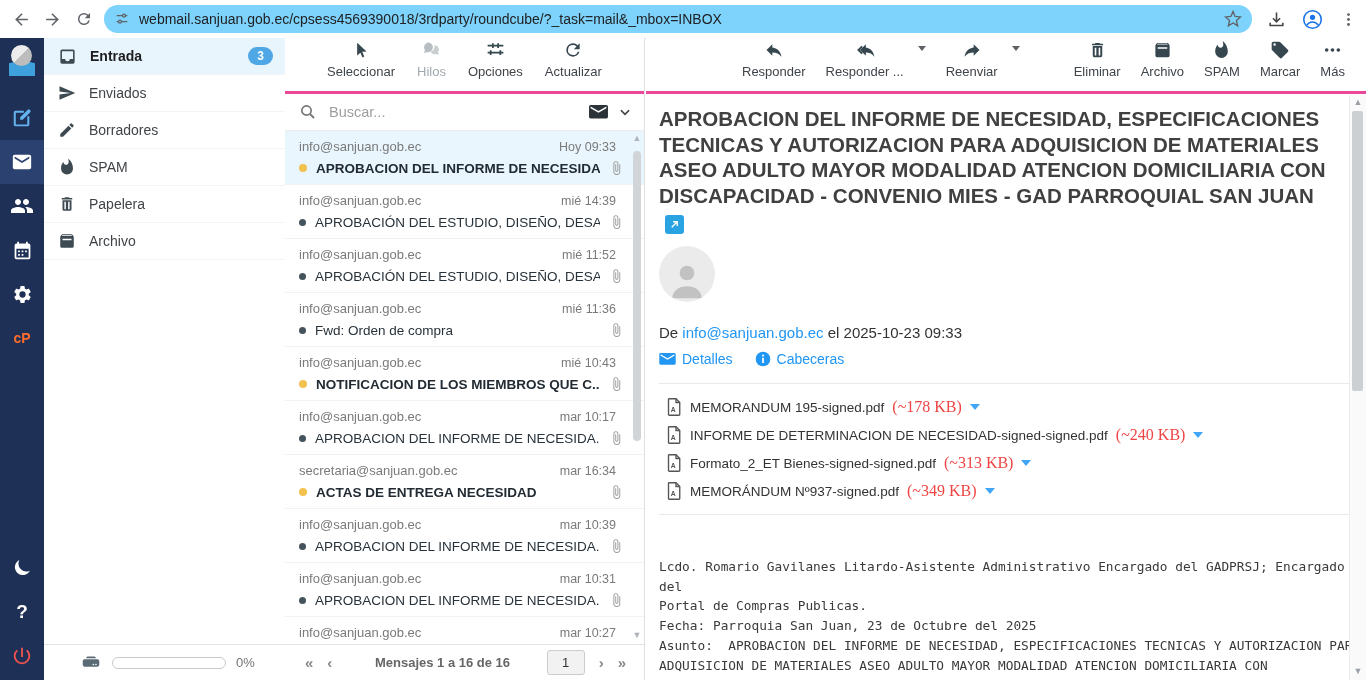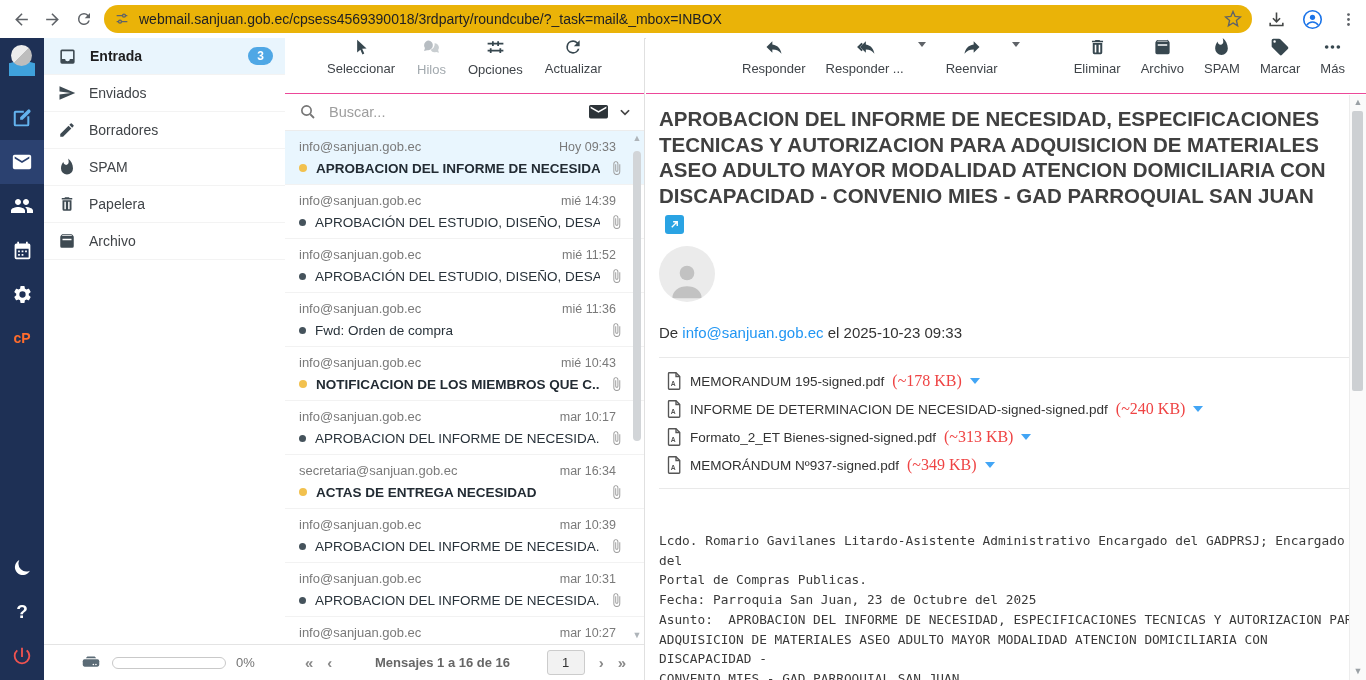--- a/index.html
+++ b/index.html
@@ -3,21 +3,21 @@
 <meta charset="utf-8">
 <style>
   html,body{margin:0;padding:0;width:1366px;height:680px;overflow:hidden;background:#fff;
     font-family:"Liberation Sans",sans-serif;-webkit-font-smoothing:antialiased;}
   svg{display:block;}
 
   
   #chrome{position:absolute;left:0;top:0;width:1366px;height:38px;background:#fff;
     border-bottom:1px solid #dfe1e5;display:flex;align-items:center;}
   .chrome-btn{width:34px;height:34px;display:flex;align-items:center;justify-content:center;color:#5f6368;cursor:pointer;}
-  #urlbar{flex:0 0 auto;width:1128px;height:28px;margin-left:4px;background:#eab308;border-radius:14px;
+  #urlbar{flex:0 0 auto;width:1128px;height:28px;margin-left:4px;background:#7dd3fc;border-radius:14px;
     display:flex;align-items:center;padding:0 10px;}
   #url-text{font-size:14px;color:#202124;flex:1;white-space:nowrap;overflow:hidden;}
   .chrome-right{display:flex;align-items:center;margin-left:8px;gap:2px;}
 
   
   #app{position:absolute;left:0;top:38px;right:0;bottom:0;}
 
   
   #rail{position:absolute;left:0;top:0;bottom:0;width:44px;background:#1e3055;display:flex;flex-direction:column;align-items:center;}
   .rail-item{width:44px;height:44px;display:flex;align-items:center;justify-content:center;color:#fff;cursor:pointer;}
@@ -41,22 +41,22 @@
   .folder-row svg{fill:#3e4a52;}
   .folder-row.active{background:#e9f5fd;font-weight:bold;color:#1d1d1f;}
   .badge{margin-left:auto;background:#4fa7e5;color:#fff;font-size:12px;font-weight:bold;
     border-radius:10px;padding:2px 9px;}
   #quota{position:absolute;left:0;right:0;bottom:0;height:35px;border-top:1px solid #e4e4e4;
     display:flex;align-items:center;padding-left:36px;gap:10px;}
   #quota-bar{width:112px;height:10px;border:1px solid #c9c9c9;border-radius:6px;background:#fff;}
   #quota-pct{font-size:13px;color:#757575;}
 
   
-  .toolbar{height:56px;border-bottom:1px solid #ec4899;display:flex;align-items:center;
-    padding-bottom:18px;box-sizing:border-box;background:#fff;}
+  .toolbar{height:56px;border-bottom:3px solid #ec4899;display:flex;align-items:flex-end;
+    padding-bottom:12px;box-sizing:border-box;background:#fff;}
   .tb{display:flex;flex-direction:column;align-items:center;gap:4px;font-size:13px;color:#3f4449;cursor:pointer;}
   .tb svg{fill:#37474f;}
   .tb.dis{color:#a2a9ae;cursor:default;}
   .tb.dis svg{fill:#b7bdc2;}
   .caret{width:0;height:0;border:4px solid transparent;border-top:5px solid #5f6368;align-self:flex-end;
     margin:0 0 24px -6px;cursor:pointer;}
 
   
   #listpane{position:absolute;left:285px;top:0;bottom:0;width:360px;background:#fff;border-right:1px solid #e0e0e0;box-sizing:border-box;}
   #list-toolbar{justify-content:center;gap:22px;}
@@ -541,20 +541,36 @@
             <circle cx="12" cy="8.2" r="4" fill="#c2c2c2"></circle>
             <path d="M4 22c0-4.2 3.6-6.6 8-6.6s8 2.4 8 6.6z" fill="#c2c2c2"></path>
           </svg>
         </div>
         <div>
           <div id="from-line">
             <span>De</span>
             <a>info@sanjuan.gob.ec</a>
             <span>el 2025-10-23 09:33</span>
           </div>
+          <div id="hdr-links">
+            <span class="hdr-link">
+              <svg width="17" height="13" viewBox="0 0 24 19">
+                <path d="M22 0H2a2 2 0 0 0-2 2v13a2 2 0 0 0 2 2h20a2 2 0 0 0 2-2V2a2 2 0 0 0-2-2zm0 4.2l-10 5.6L2 4.2V2l10 5.6L22 2v2.2z" fill="#2196f3"></path>
+              </svg>
+              <span>Detalles</span>
+            </span>
+            <span class="hdr-link">
+              <svg width="16" height="16" viewBox="0 0 24 24">
+                <circle cx="12" cy="12" r="11" fill="#2196f3"></circle>
+                <rect x="10.7" y="10" width="2.6" height="8" fill="#fff"></rect>
+                <circle cx="12" cy="6.7" r="1.6" fill="#fff"></circle>
+              </svg>
+              <span>Cabeceras</span>
+            </span>
+          </div>
         </div>
       </div>
 
       <div id="attachments">
         <div class="att-row">
           <svg width="15" height="18" viewBox="0 0 20 24">
               <path d="M3 1h9l5 5v16a1 1 0 0 1-1 1H3a1 1 0 0 1-1-1V2a1 1 0 0 1 1-1z" fill="none" stroke="#555" stroke-width="1.8"></path>
               <path d="M12 1v5h5" fill="none" stroke="#555" stroke-width="1.8"></path>
               <text x="5" y="18" font-size="9" font-family="Liberation Sans,sans-serif" fill="#555" font-weight="bold">A</text>
             </svg>

